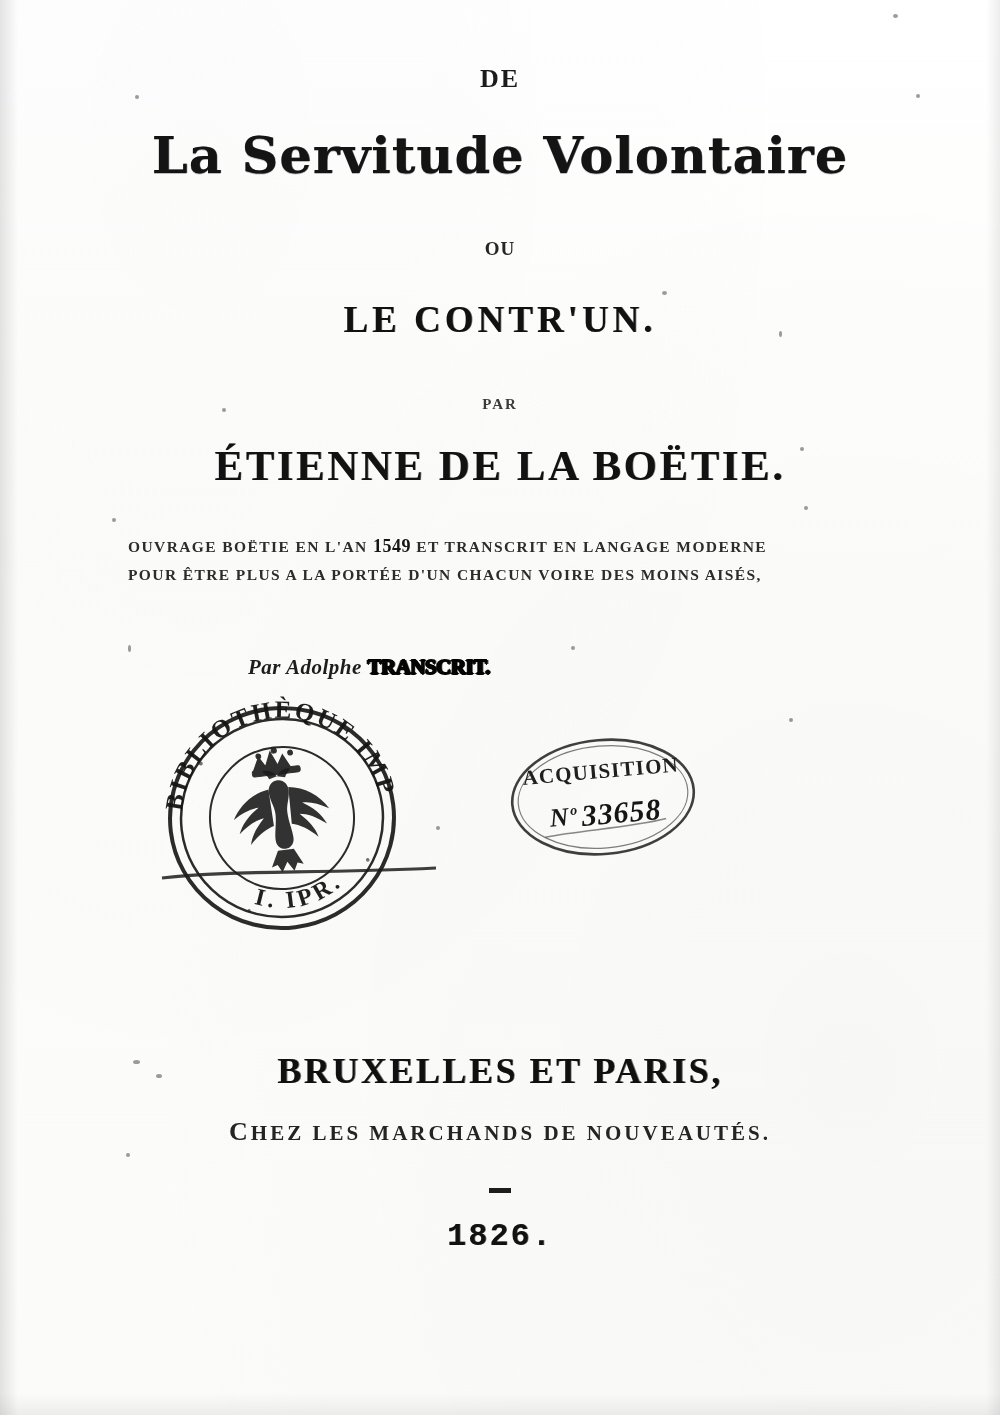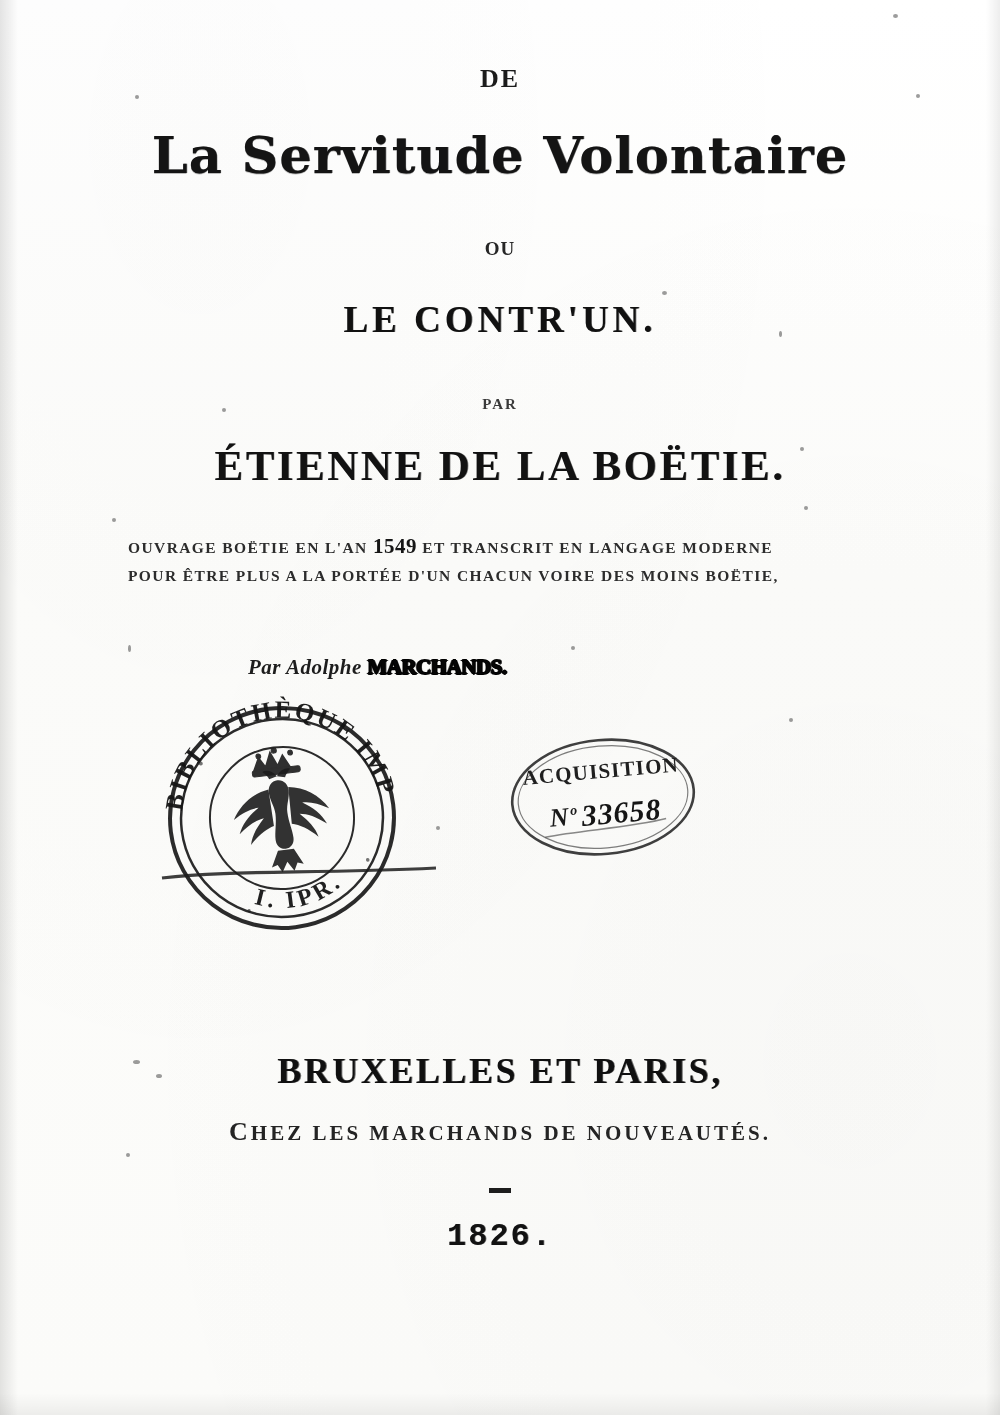--- a/index.html
+++ b/index.html
@@ -115,21 +115,21 @@
     width: 664px;
     font-family: "Liberation Serif", serif;
     font-weight: 700;
     font-size: 15.5px;
     line-height: 28px;
     letter-spacing: 1.4px;
     color: #2c2c2c;
     text-align: left;
   }
   #note .bignum {
-    font-size: 21px;
+    font-size: 18px;
     letter-spacing: 0.5px;
     color: #161616;
   }
 
   
   #transcriber {
     position: absolute;
     top: 655px;
     left: 248px;
     font-family: "Liberation Serif", serif;
@@ -226,23 +226,23 @@
   <div id="edge-right"></div>
   <div id="edge-bottom"></div>
 
   <div id="line-de" class="tc">DE</div>
   <div id="main-title" class="tc">La Servitude Volontaire</div>
   <div id="line-ou" class="tc">OU</div>
   <div id="line-par" class="tc">PAR</div>
   <div id="subtitle" class="tc">LE CONTR'UN.</div>
   <div id="author" class="tc">ÉTIENNE DE LA BOËTIE.</div>
 
-  <div id="note"><span>OUVRAGE BOËTIE EN L'AN </span><span class="bignum">1549</span><span> ET TRANSCRIT EN LANGAGE MODERNE POUR ÊTRE PLUS A LA PORTÉE D'UN CHACUN VOIRE DES MOINS BOËTIE,</span></div>
-
-  <div id="transcriber"><span>Par Adolphe </span><span class="surname">MARCHANDS.</span></div>
+  <div id="note"><span>OUVRAGE BOËTIE EN L'AN </span><span class="bignum">1549</span><span> ET TRANSCRIT EN LANGAGE MODERNE POUR ÊTRE PLUS A LA PORTÉE D'UN CHACUN VOIRE DES MOINS AISÉS,</span></div>
+
+  <div id="transcriber"><span>Par Adolphe </span><span class="surname">TRANSCRIT.</span></div>
 
   <div id="library-stamp">
     <svg class="stamp-svg" viewBox="0 0 268 268" xmlns="http://www.w3.org/2000/svg">
       <defs>
         <path id="ringPathTop" d="M 34,134 A 100,100 0 0 1 234,134"></path>
         <path id="ringPathBottom" d="M 44,134 A 90,90 0 0 0 224,134"></path>
       </defs>
       <g fill="none" stroke="#1a1a1a" stroke-width="4" opacity="0.92">
         <ellipse cx="134" cy="134" rx="112" ry="110"></ellipse>
         <ellipse cx="134" cy="134" rx="101" ry="99" stroke-width="2.5"></ellipse>

